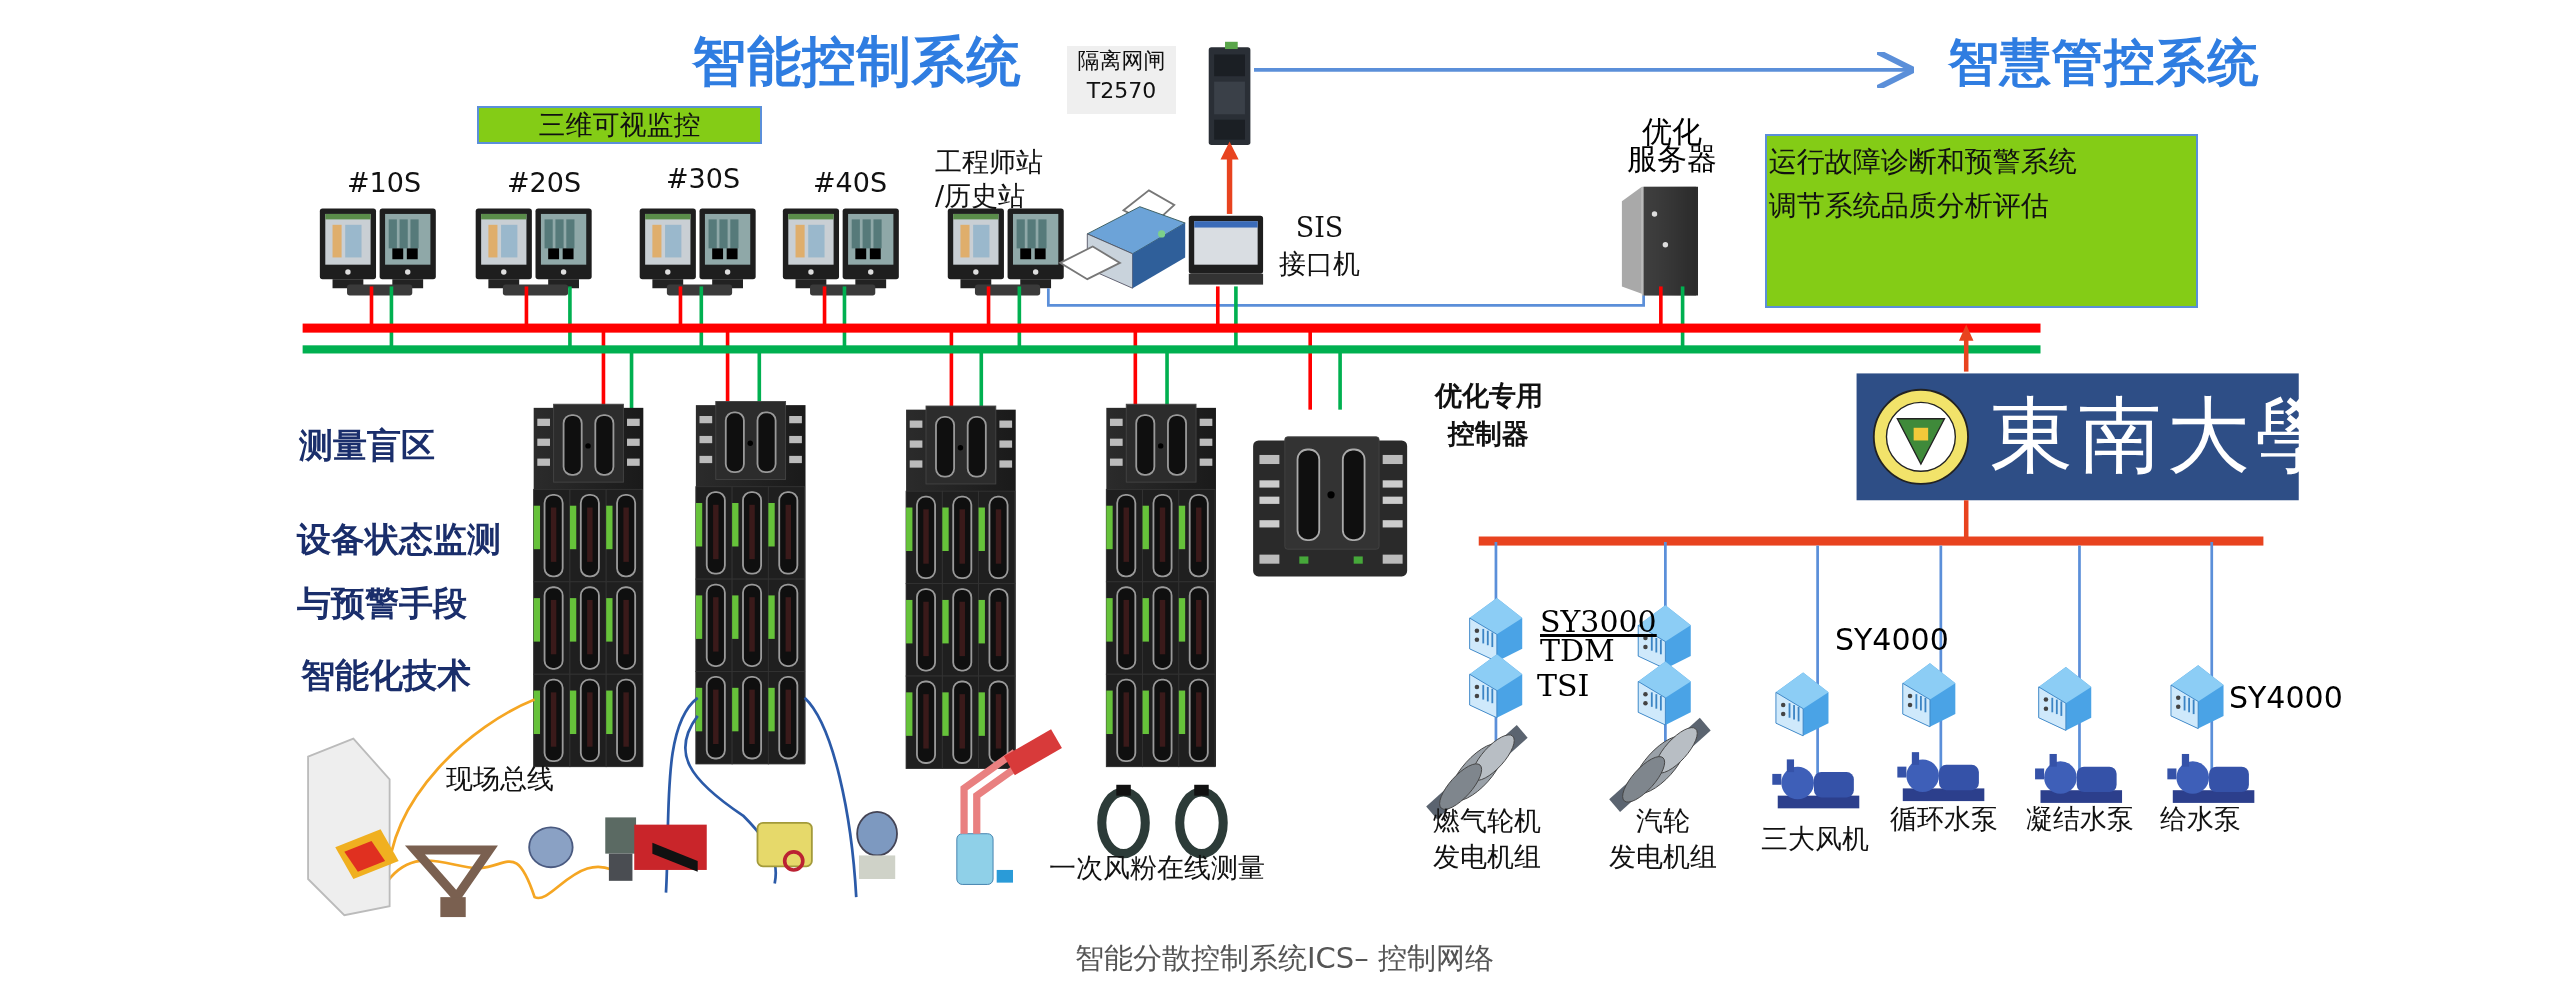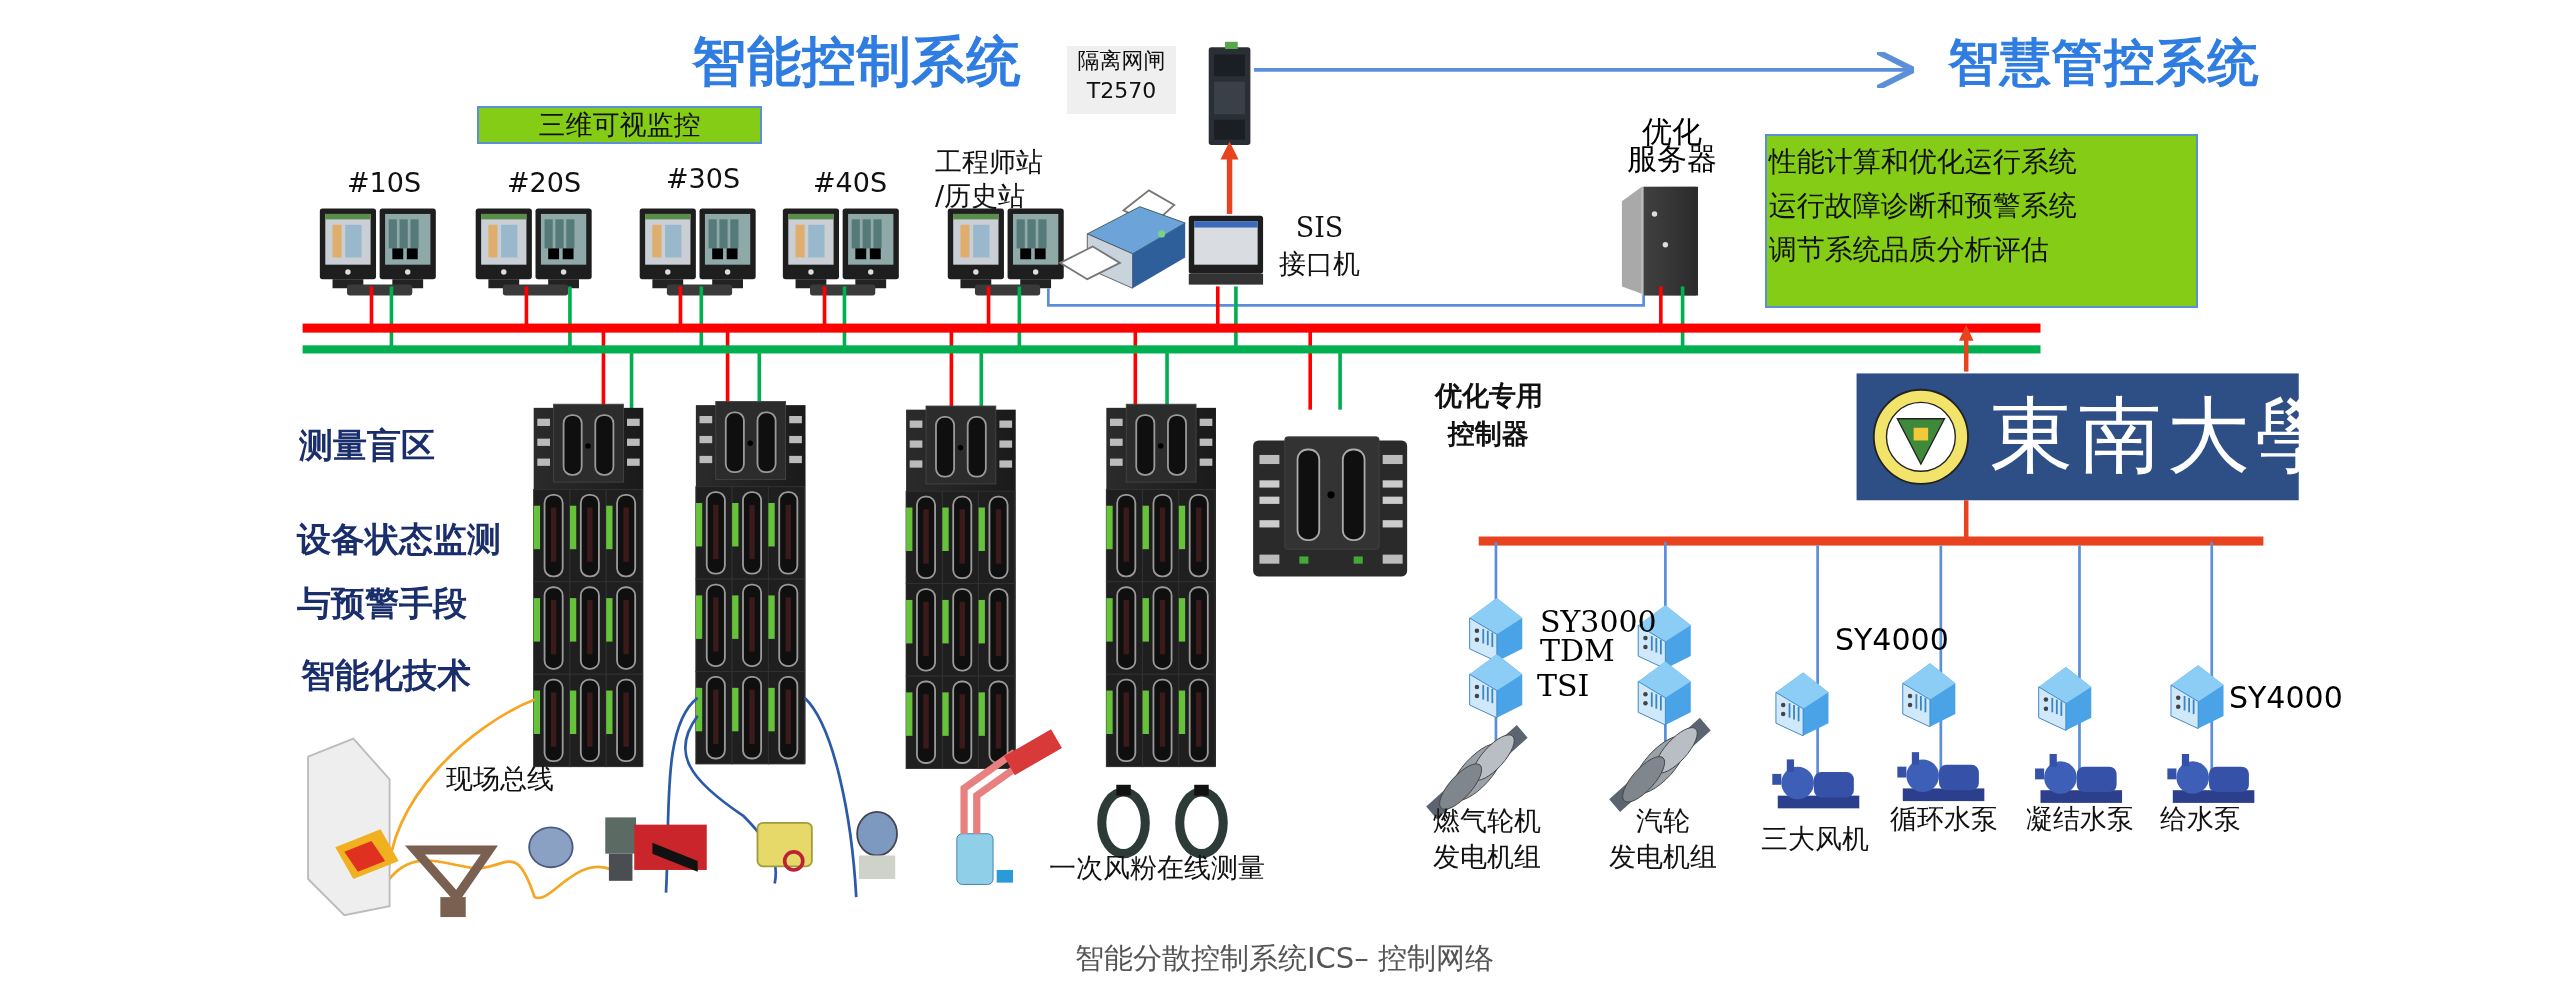--- a/index.html
+++ b/index.html
@@ -377,41 +377,40 @@
   <div>SIS</div>
   <div>接口机</div>
 </div>
 
 <div class="t lbl-sm" style="left:1627px; top:118px; line-height:27px; text-align:center;">
   <div>优化</div>
   <div>服务器</div>
 </div>
 
 <div class="box syslist" style="left:1765px; top:134px; width:433px; height:174px; padding:3.6px 0 0 1.8px; box-sizing:border-box;">
-  <div>性能计算和优化运行系统</div>
   <div>运行故障诊断和预警系统</div>
   <div>调节系统品质分析评估</div>
 </div>
 
 <div class="t lbl" style="left:1435px; top:377px; line-height:38px; font-weight:bold;">
   <div>优化专用</div>
   <div style="padding-left:12.7px;">控制器</div>
 </div>
 
 <div class="t side" style="left:299px; top:426px;">测量盲区</div>
 <div class="t side" style="left:297px; top:520px;">设备状态监测</div>
 <div class="t side" style="left:297px; top:584px;">与预警手段</div>
 <div class="t side" style="left:301px; top:656px;">智能化技术</div>
 
 <div class="t lbl" style="left:446px; top:763px;">现场总线</div>
 <div class="t lbl" style="left:1049px; top:852px;">一次风粉在线测量</div>
 
 <div class="logo-text" style="left:1990px; top:381px;">東南大學</div>
 
-<div class="t lbl-sm serif" style="left:1540px; top:605px;">SY3000</div>
+<div class="t lbl-sm serif" style="left:1540px; top:605px;text-decoration:underline;">SY3000</div>
 <div class="t lbl-sm serif" style="left:1540px; top:634px;">TDM</div>
 <div class="t lbl-sm serif" style="left:1537px; top:669px;">TSI</div>
 <div class="t lbl-sm" style="left:1835px; top:623px;">SY4000</div>
 <div class="t lbl-sm" style="left:2229px; top:681px;">SY4000</div>
 
 <div class="t lbl" style="left:1433px; top:803px; line-height:36px;">
   <div>燃气轮机</div>
   <div>发电机组</div>
 </div>
 <div class="t lbl" style="left:1609px; top:803px; line-height:36px; text-align:center;">

